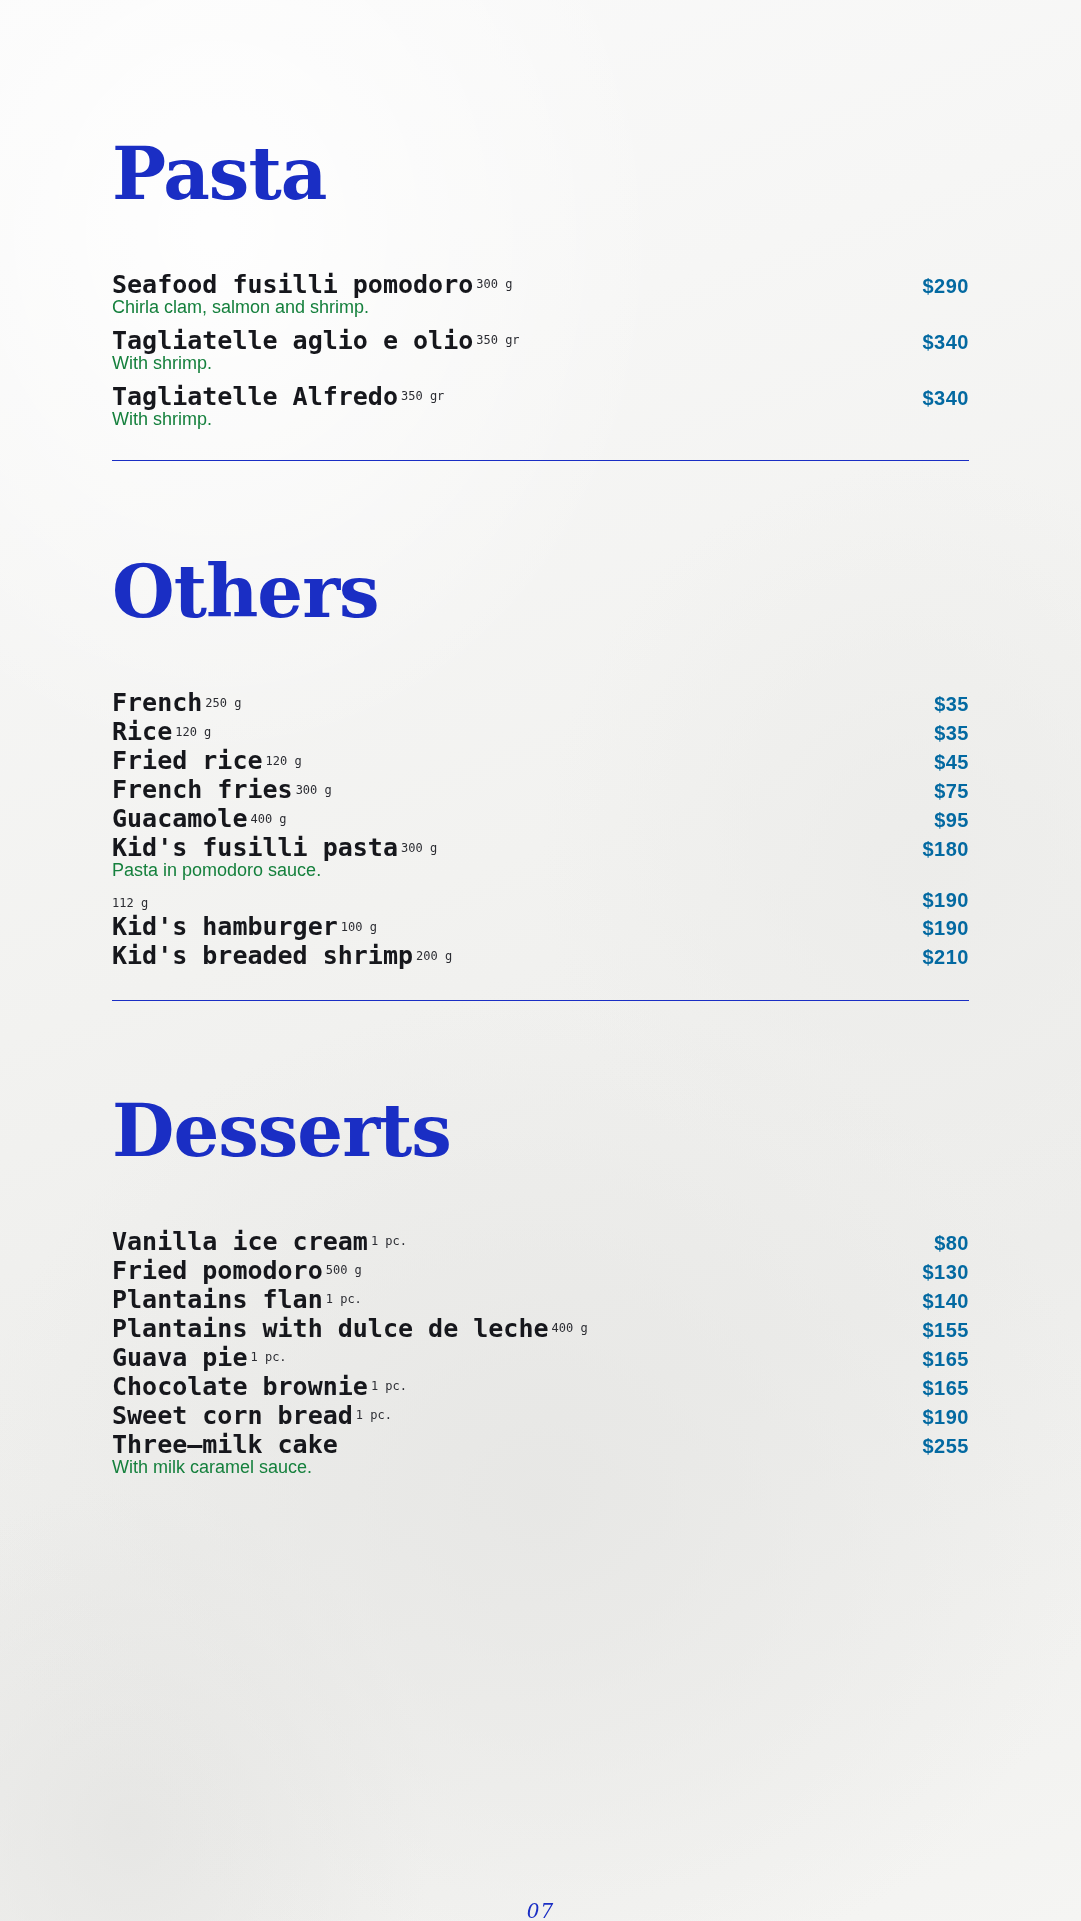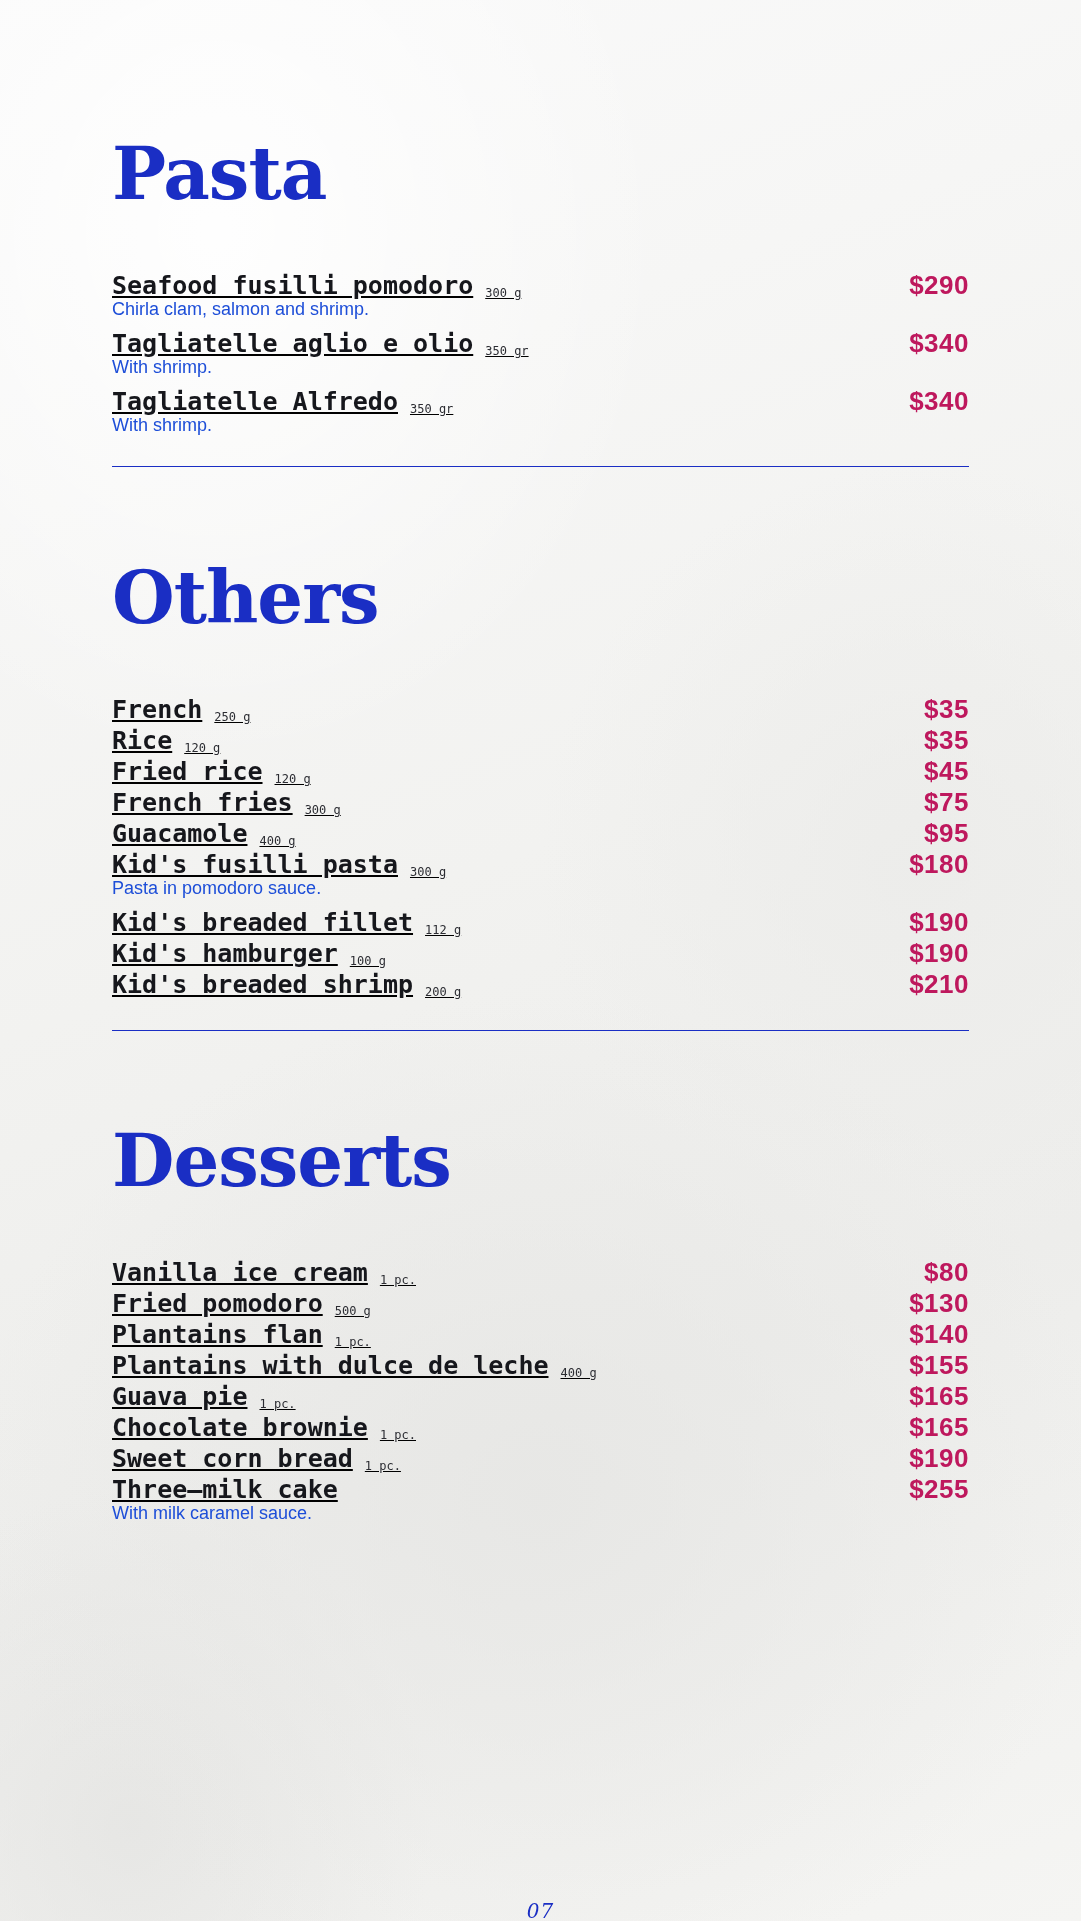--- a/index.html
+++ b/index.html
@@ -48,51 +48,50 @@
     margin-top: 18px;
   }
   .item-row {
     display: flex;
     align-items: baseline;
     justify-content: space-between;
     gap: 10px;
   }
   .item-left {
     display: flex;
-    align-items: flex-end;
-    gap: 12px;
+    align-items: center;
+    gap: 3px;
     min-width: 0;
-    text-decoration: underline;
   }
   .item-name {
     font-family: "DejaVu Sans Mono", "Liberation Mono", monospace;
     font-weight: 700;
     color: #16171c;
     font-size: 25px;
     letter-spacing: 0px;
     white-space: nowrap;
   }
   .item-weight {
     font-family: "DejaVu Sans Mono", "Liberation Mono", monospace;
     font-weight: 400;
     color: #2b2c32;
     font-size: 12px;
     white-space: nowrap;
   }
   .item-price {
     font-family: "Liberation Sans", sans-serif;
     font-weight: 700;
-    color: #be185d;
-    font-size: 26px;
+    color: #0369a1;
+    font-size: 20px;
     letter-spacing: 0.5px;
     white-space: nowrap;
   }
   .item-desc {
     font-family: "Liberation Sans", sans-serif;
-    color: #1d4ed8;
+    color: #15803d;
     font-size: 18px;
     margin-top: -2px;
     margin-bottom: 2px;
   }
   .item-block { margin-bottom: 8px; }
   .item-block.tight { margin-bottom: 0px; }
 
   .divider {
     border: none;
     border-top: 1.5px solid #1a2ec4;
@@ -221,21 +220,20 @@
             <span class="item-weight">300 g</span>
           </div>
           <span class="item-price">$180</span>
         </div>
         <div class="item-desc">Pasta in pomodoro sauce.</div>
       </div>
 
       <div class="item-block tight">
         <div class="item-row">
           <div class="item-left">
-            <span class="item-name">Kid's breaded fillet</span>
             <span class="item-weight">112 g</span>
           </div>
           <span class="item-price">$190</span>
         </div>
       </div>
 
       <div class="item-block tight">
         <div class="item-row">
           <div class="item-left">
             <span class="item-name">Kid's hamburger</span>

